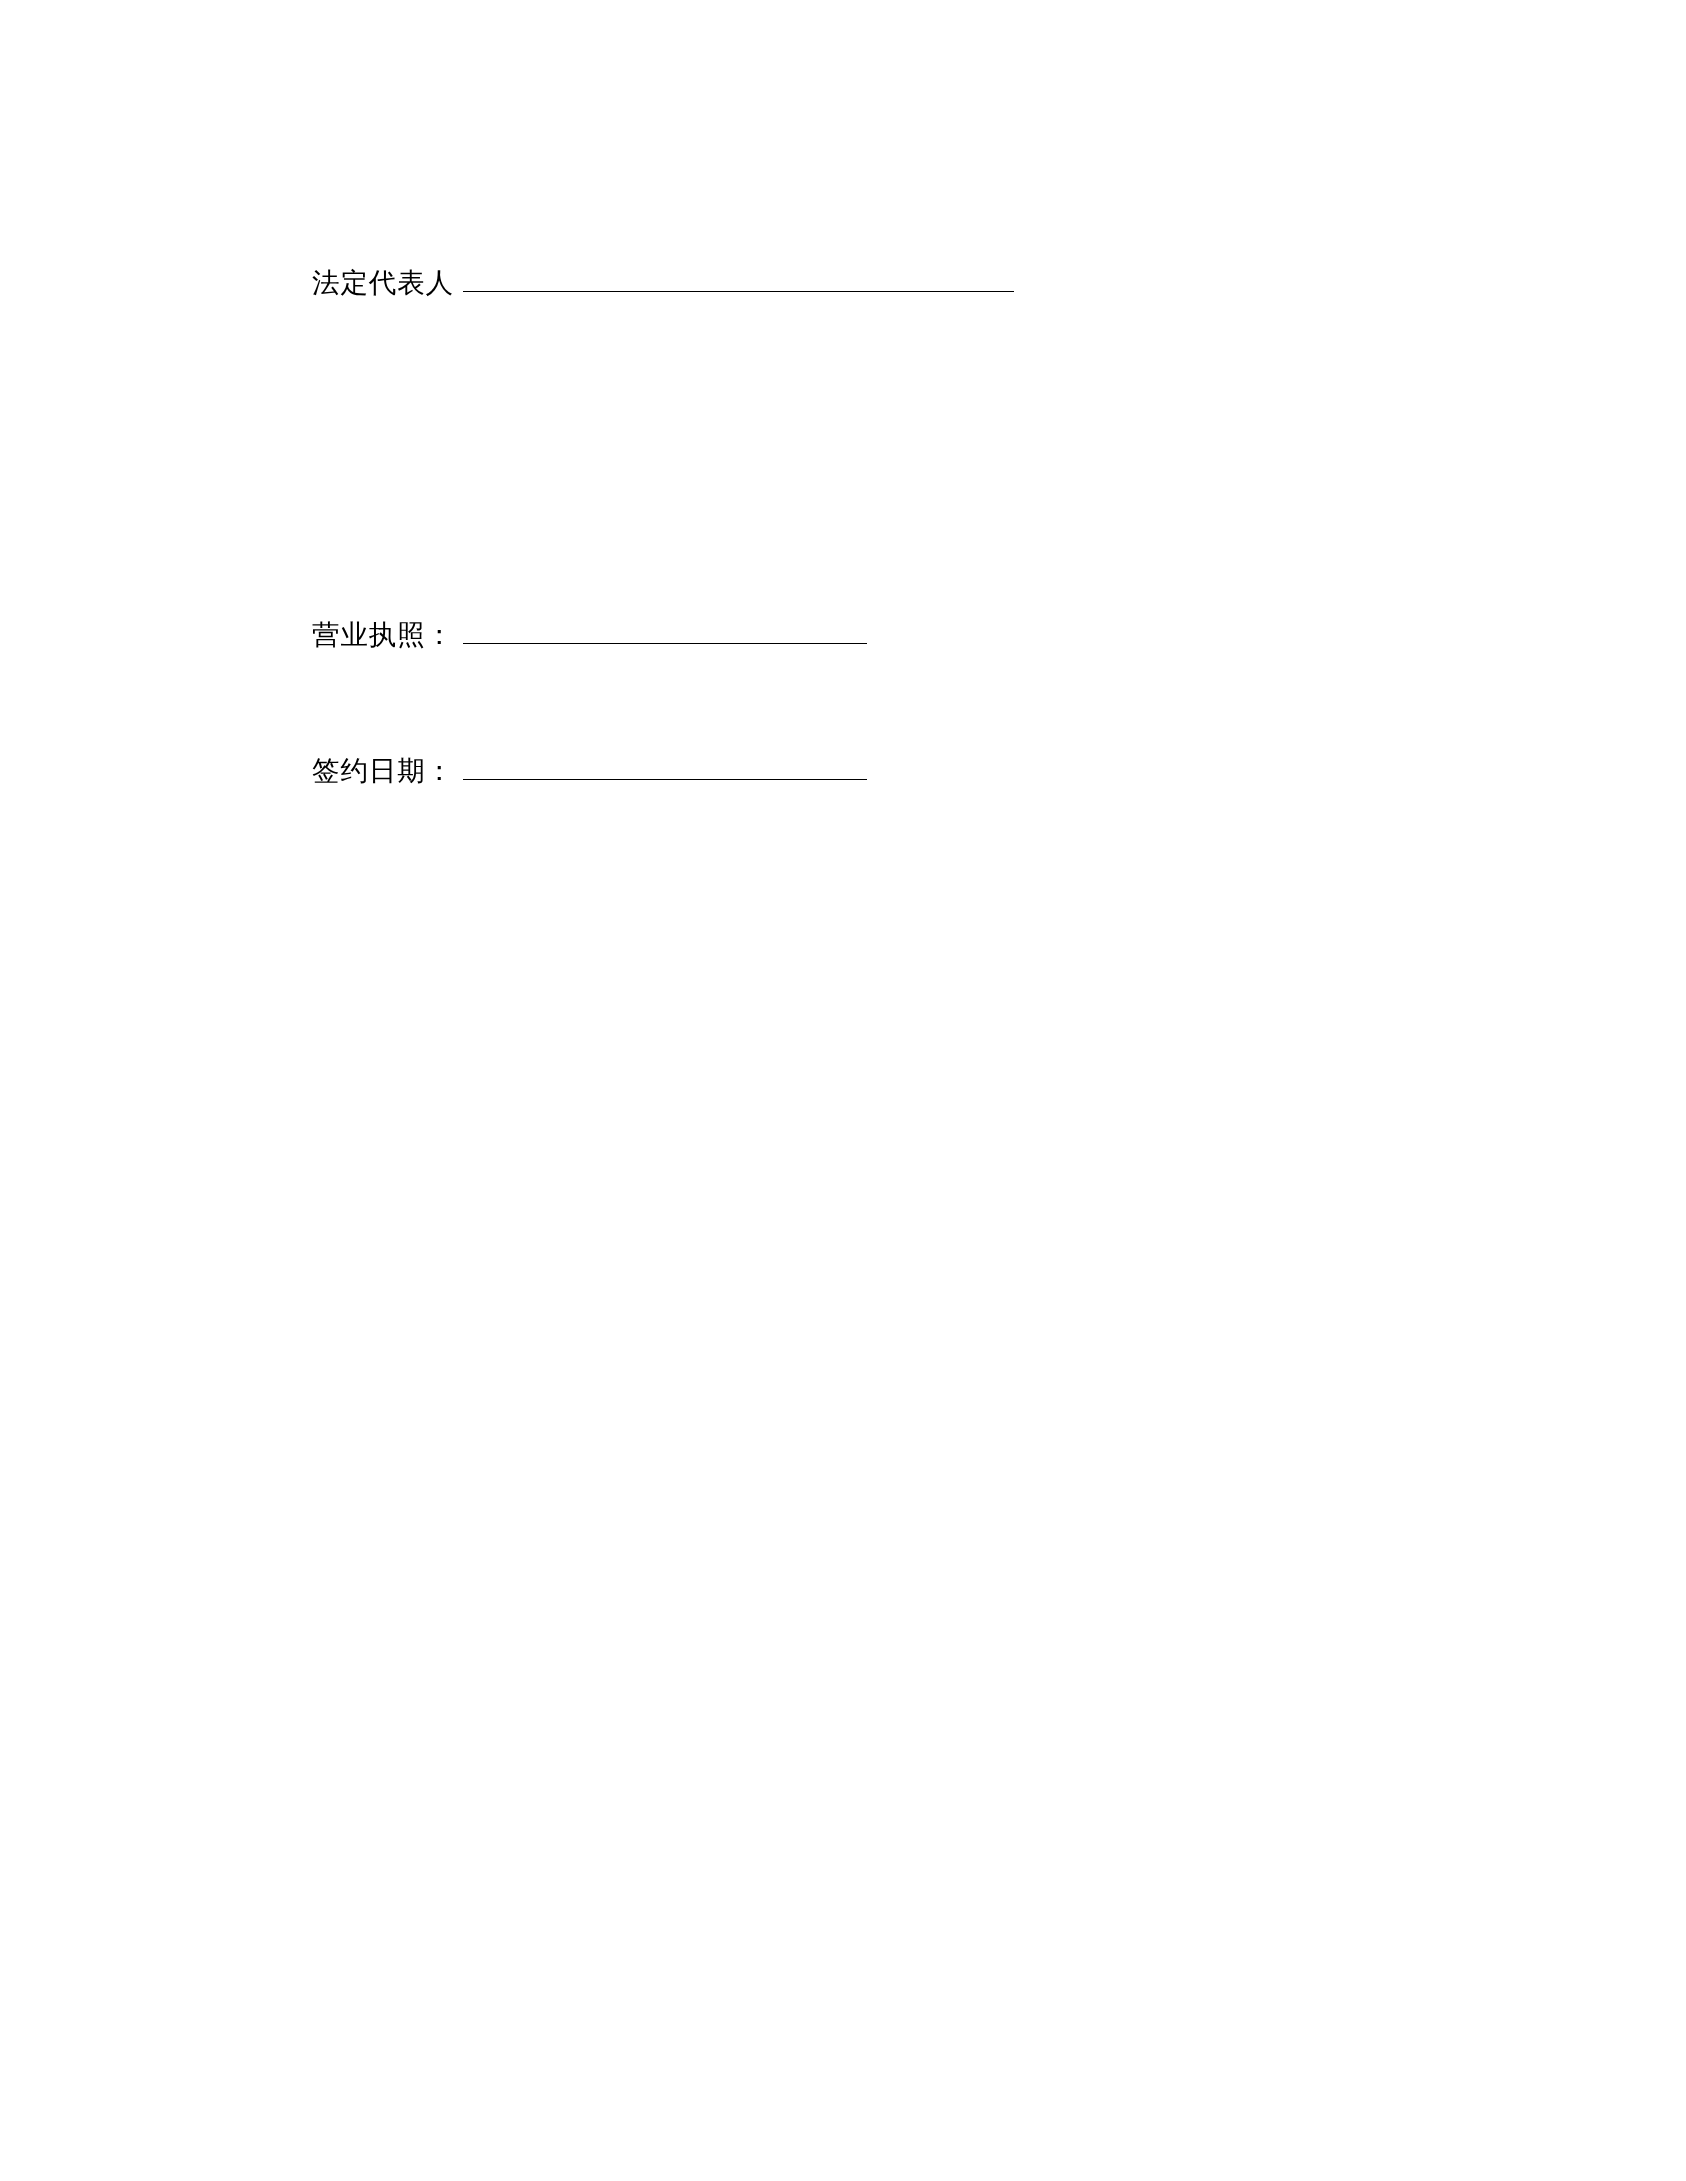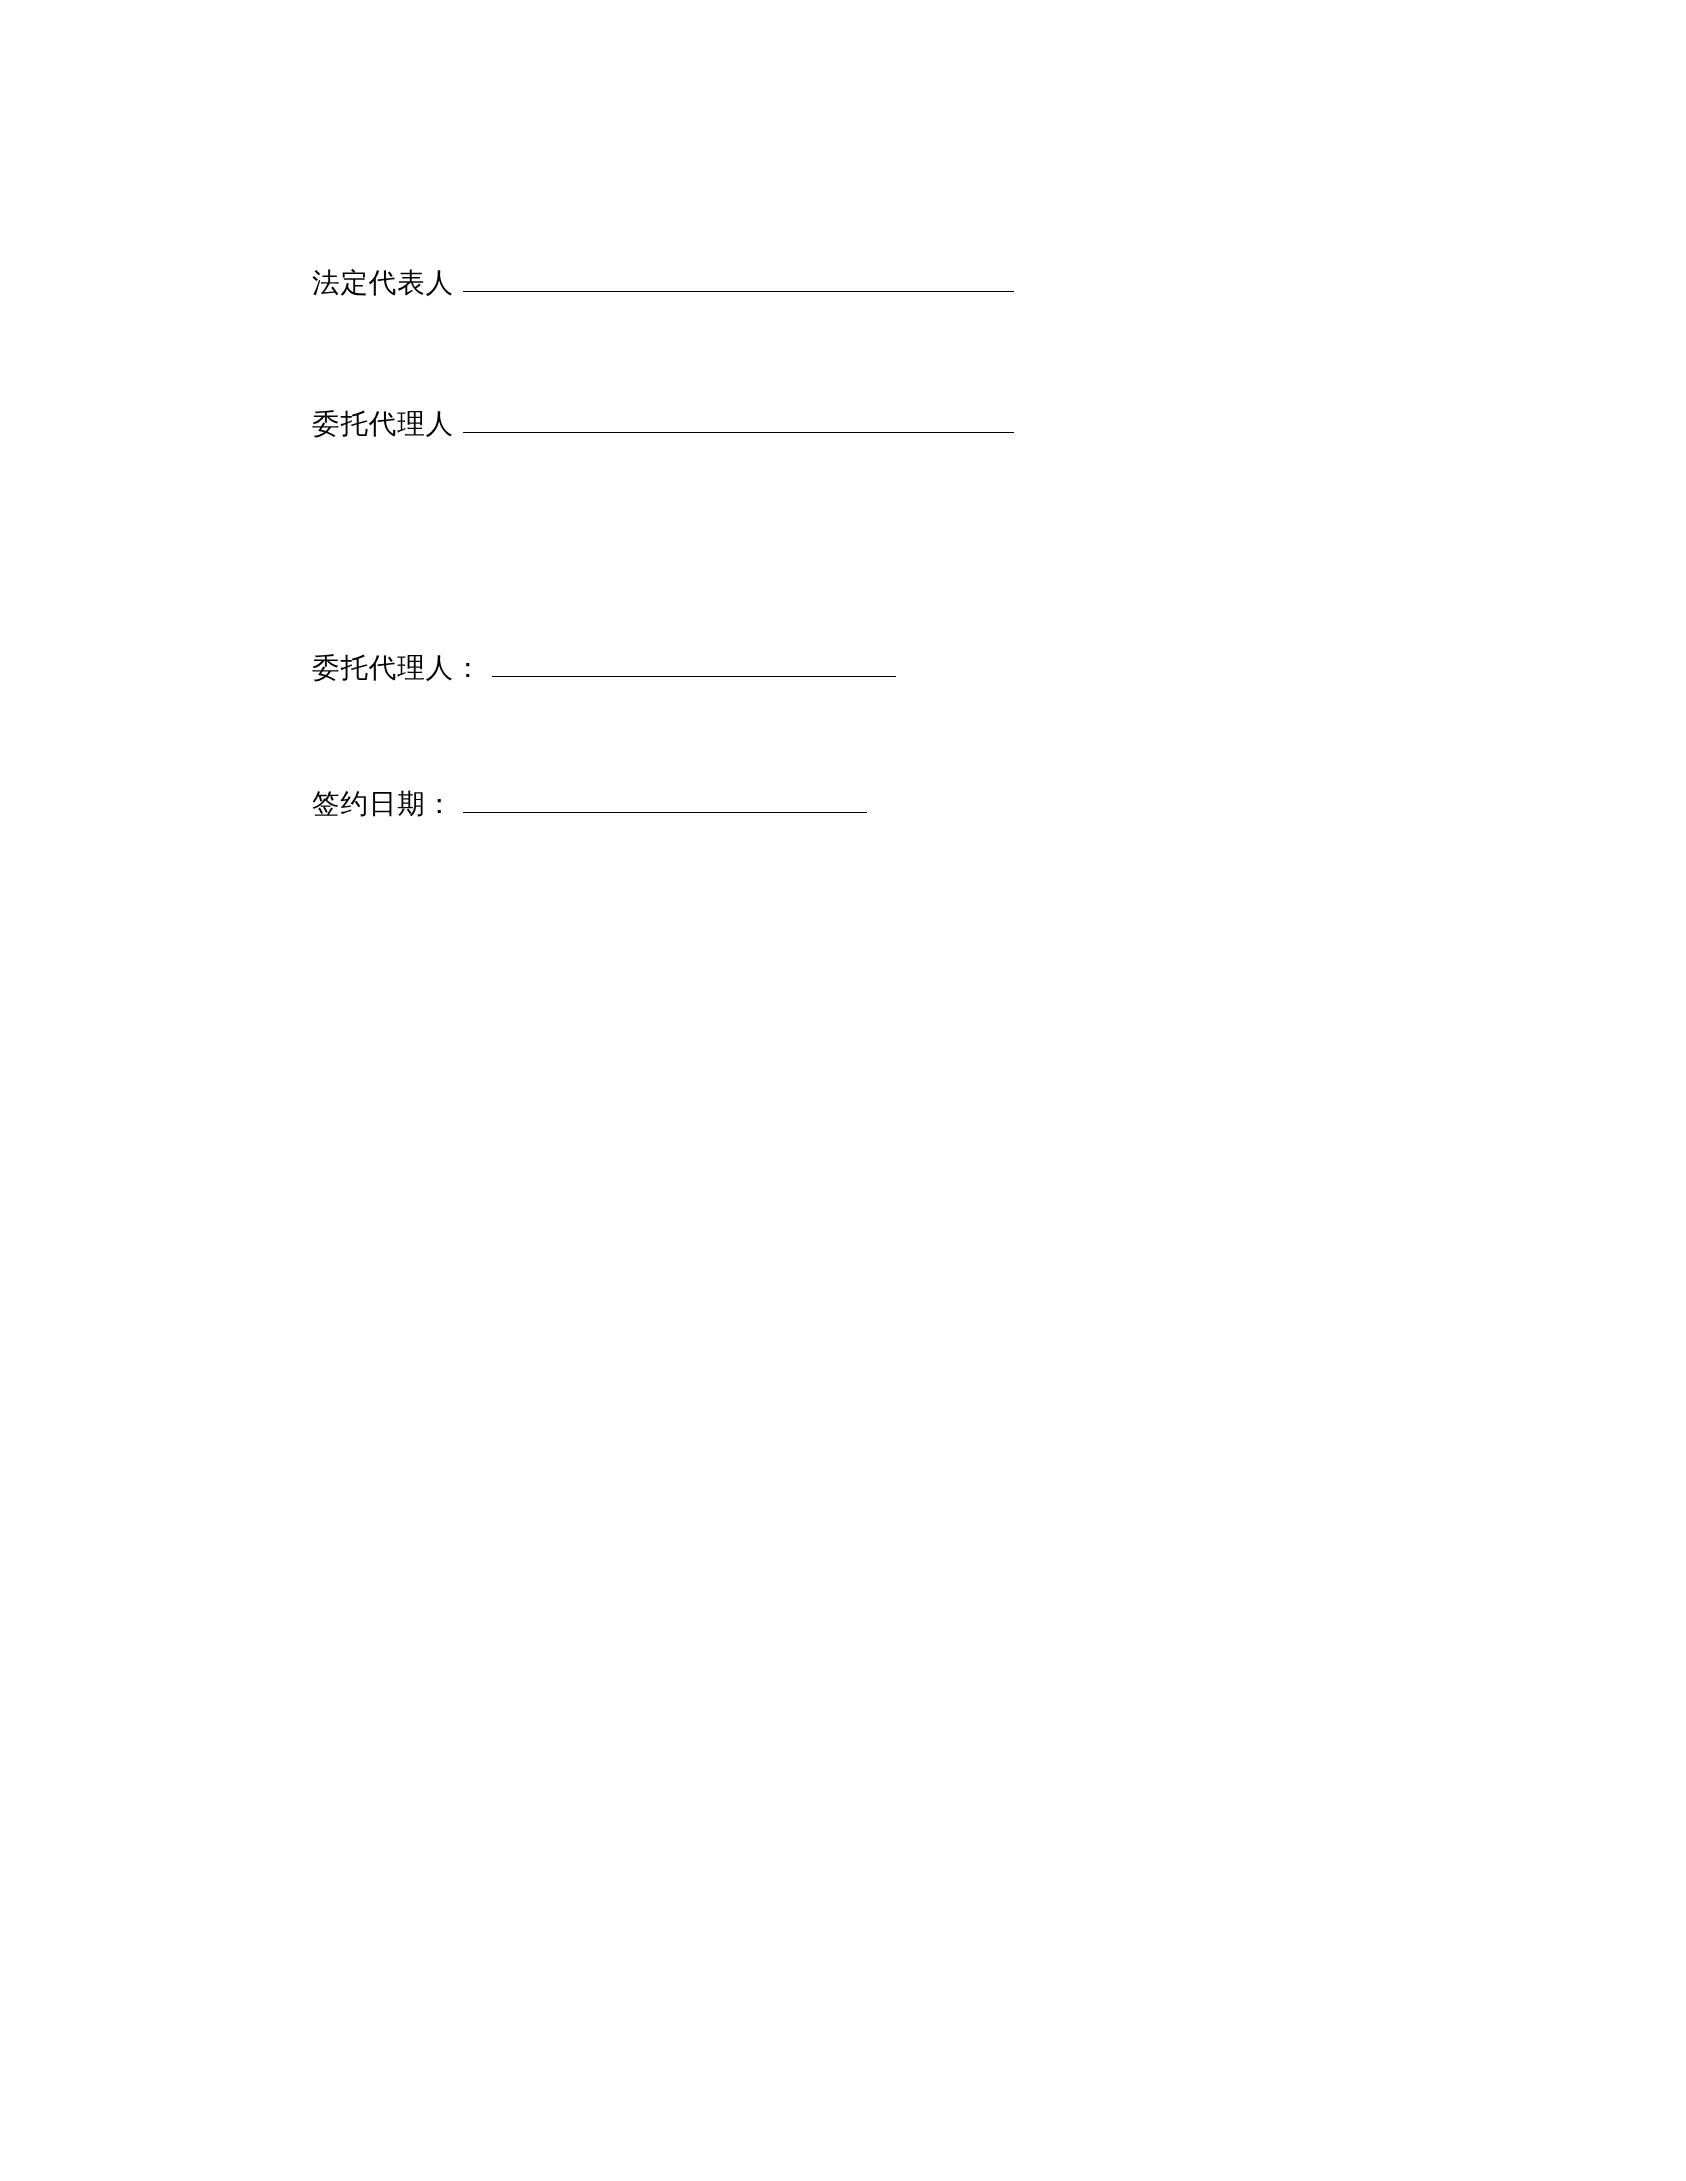--- a/index.html
+++ b/index.html
@@ -74,32 +74,28 @@
 <div class="page">
   <div class="doc-body">
 
     <div class="field-row">
       <span class="field-label">法定代表人</span>
       <span class="blank blank-long"></span>
     </div>
 
     <div class="spacer-lg"></div>
 
-    <div class="field-row">
-      <span class="field-label">委托代理人</span>
-      <span class="blank blank-long"></span>
-    </div>
 
     <div class="spacer-lg"></div>
 
 
     <div class="spacer-md"></div>
 
     <div class="field-row">
-      <span class="field-label">委托代理人：</span>
+      <span class="field-label">营业执照：</span>
       <span class="blank blank-mid"></span>
     </div>
 
     <div class="spacer-md"></div>
 
     <div class="field-row">
       <span class="field-label">签约日期：</span>
       <span class="blank blank-mid"></span>
     </div>
 

